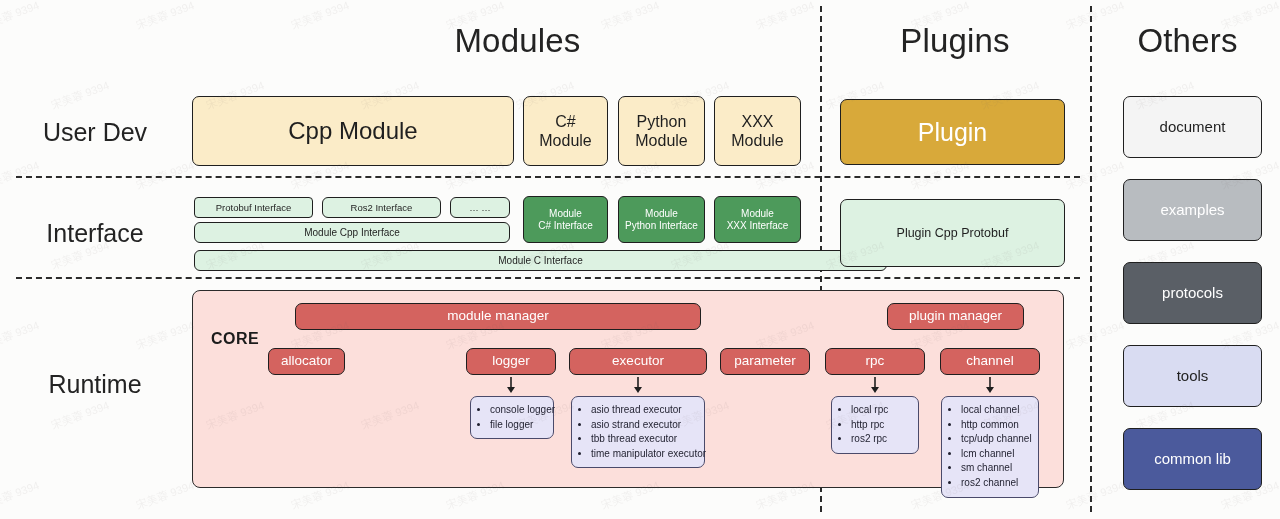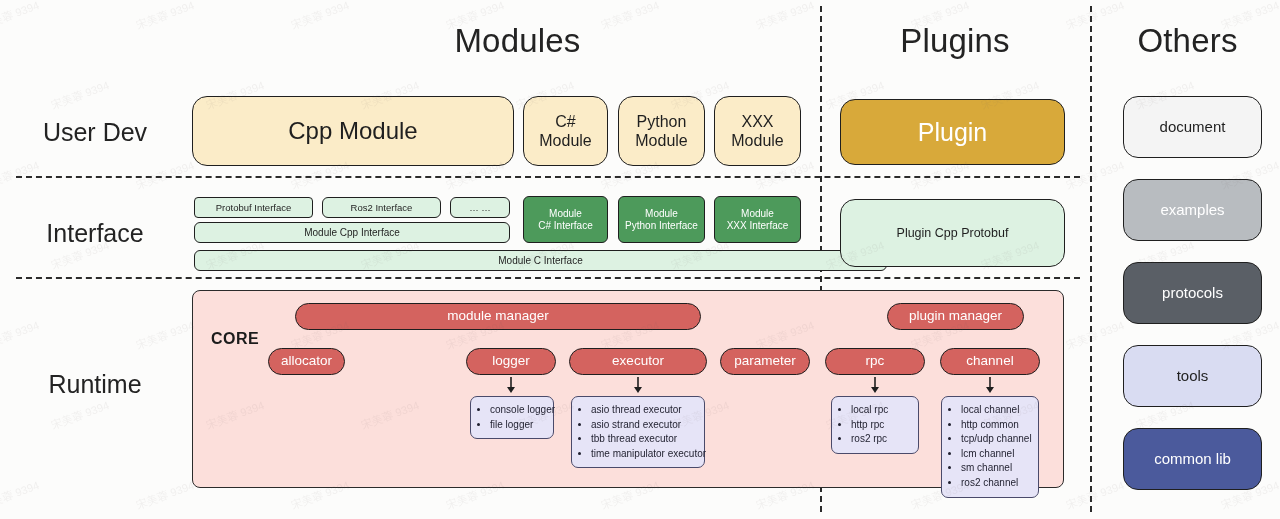--- a/index.html
+++ b/index.html
@@ -56,21 +56,21 @@
   .vdash {
     position: absolute;
     width: 0;
     border-left: 2px dashed #2b2b2b;
   }
 
   
   .box {
     position: absolute;
     border: 1.6px solid #1f1f1f;
-    border-radius: 15px;
+    border-radius: 7px;
     display: flex;
     align-items: center;
     justify-content: center;
     text-align: center;
     line-height: 1.2;
     padding: 2px 4px;
   }
   .box.multiline { flex-direction: column; }
 
   

